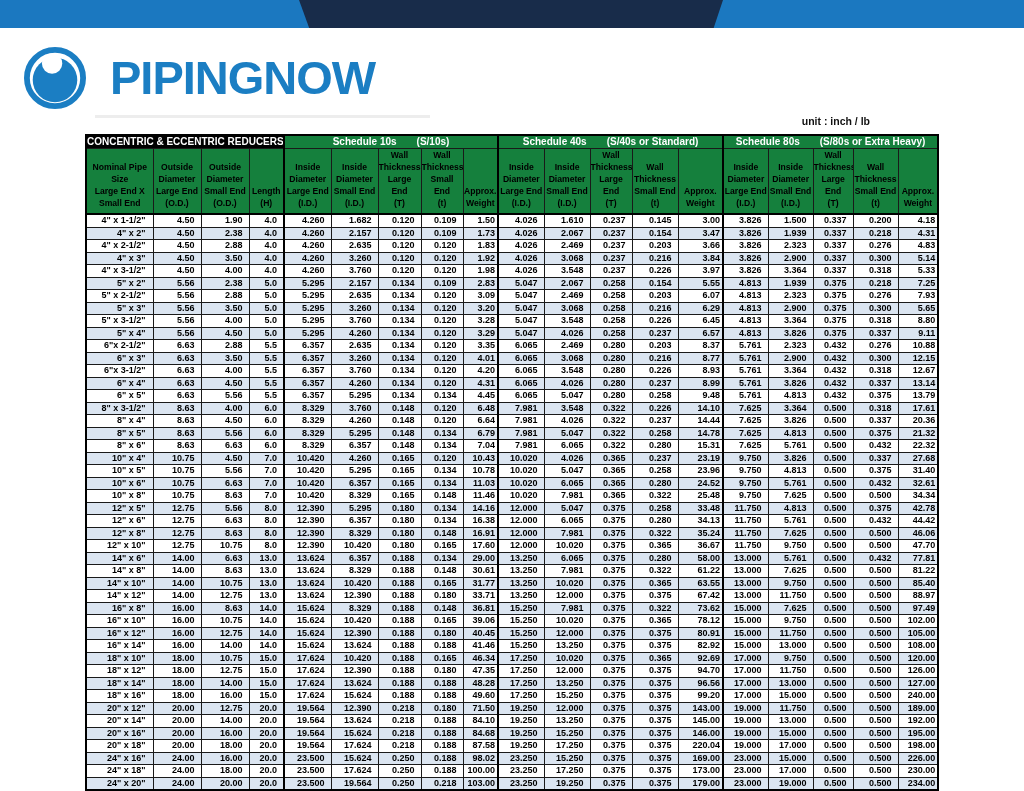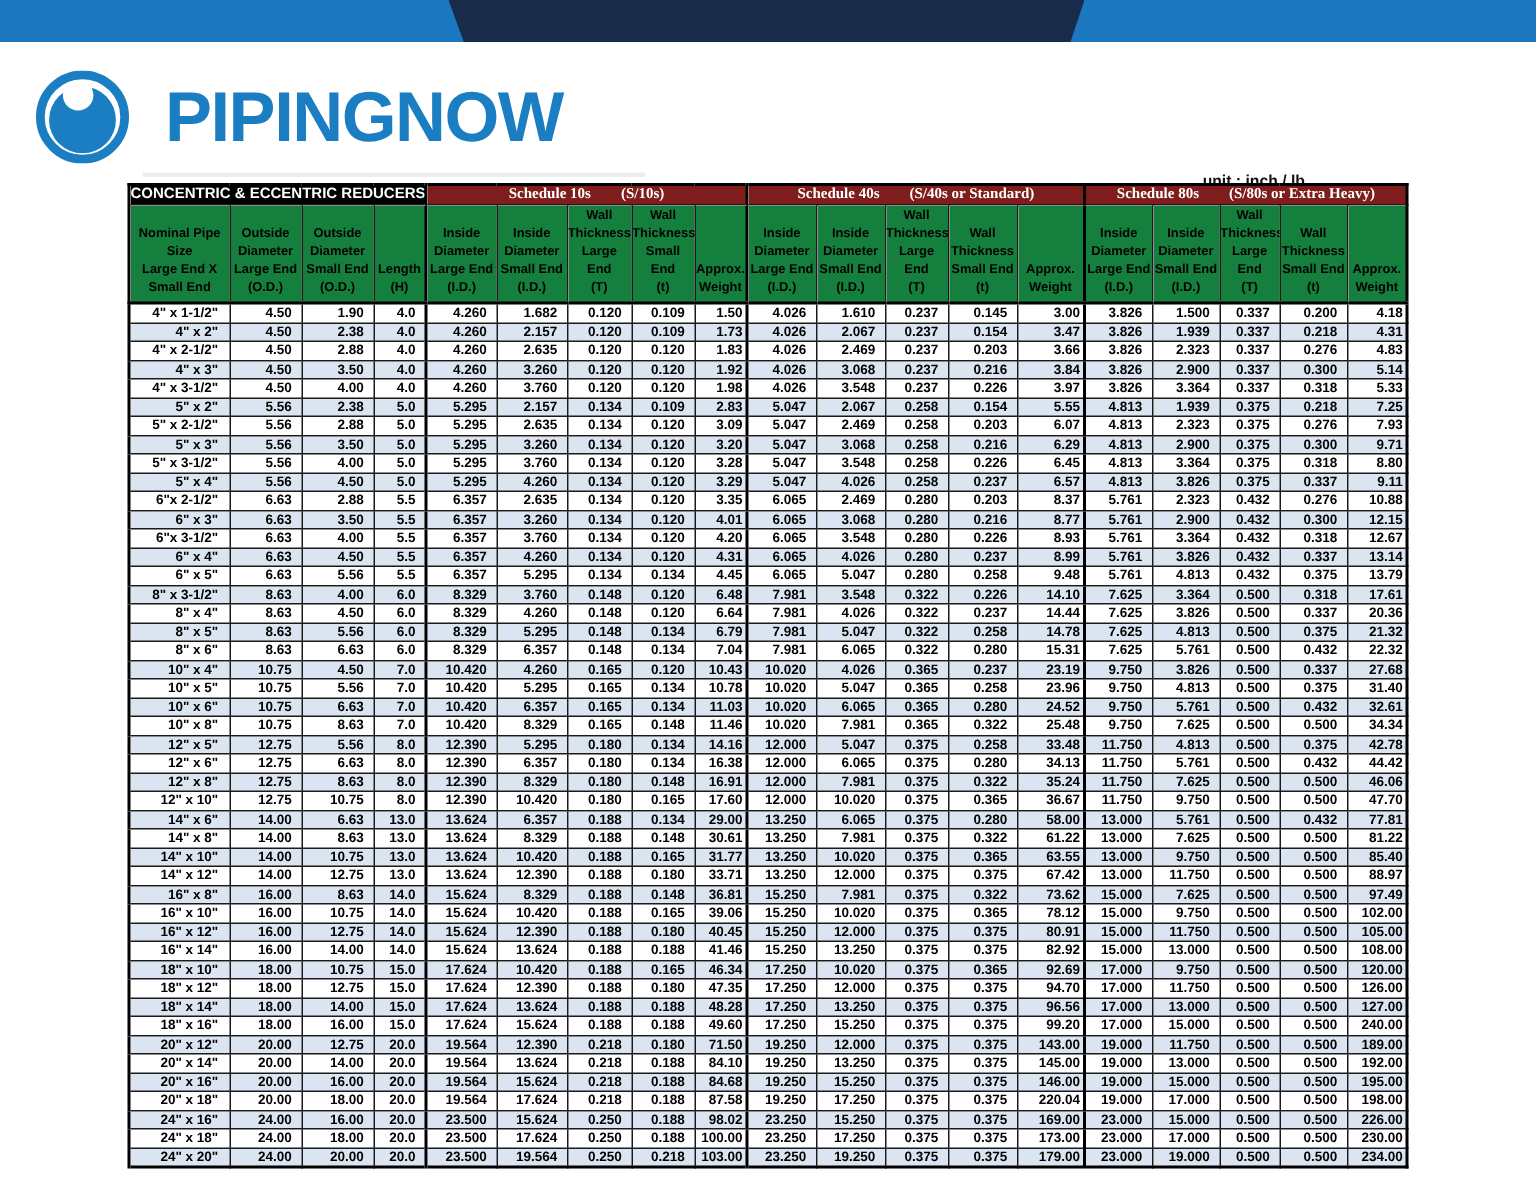--- a/index.html
+++ b/index.html
@@ -22,26 +22,26 @@
     letter-spacing:-1px;line-height:62px;font-family:"Liberation Sans",sans-serif;
   }
   .logo-shadow{position:absolute;left:95px;top:115px;width:335px;height:3px;background:#ededed;}
   
   .unit-label{
     position:absolute;left:85px;top:115px;width:785px;text-align:right;
     font-size:10.5px;font-weight:bold;color:#111;
   }
   
   .tbl-wrap{position:absolute;left:85px;top:122px;width:852px;}
-  table{border-collapse:collapse;table-layout:fixed;width:852px;border:2px solid #000;}
+  table{border-collapse:collapse;table-layout:fixed;width:852px;border:2px solid #000;margin-top:12px;}
   td{padding:0;border:1px solid #1a1a1a;overflow:hidden;white-space:nowrap;}
   td.gs{border-left:2px solid #000;}
   tr.ghdr td{height:12px;text-align:center;font-size:10px;font-weight:bold;color:#fff;line-height:12px;}
   td.black-hdr{background:#000;}
-  td.blue-hdr{background:#7f1d1d;font-family:Liberation Serif, serif;}
+  td.blue-hdr{background:#15803d;}
   .sched-sub{margin-left:20px;}
   tr.subhdr td{
     height:56px;background:#15803d;text-align:center;vertical-align:bottom;
     font-size:8.6px;font-weight:bold;color:#000;line-height:12px;
     white-space:pre-line;padding-bottom:4px;border-bottom:2px solid #000;
   }
   tbody td{
     height:11.5px;font-size:9px;font-weight:bold;color:#000;line-height:11.5px;
     text-align:right;padding-right:6px;background:#fff;
   }
@@ -335,21 +335,21 @@
           <td class="wt">3.20</td>
           <td class="gs">5.047</td>
           <td>3.068</td>
           <td>0.258</td>
           <td>0.216</td>
           <td class="wt">6.29</td>
           <td class="gs">4.813</td>
           <td>2.900</td>
           <td>0.375</td>
           <td>0.300</td>
-          <td class="wt">9.71</td>
+          <td class="wt">5.65</td>
         </tr>
         <tr>
           <td class="gs nom">5" x 3-1/2"</td>
           <td>5.56</td>
           <td>4.00</td>
           <td>5.0</td>
           <td class="gs">5.295</td>
           <td>3.760</td>
           <td>0.134</td>
           <td>0.120</td>

